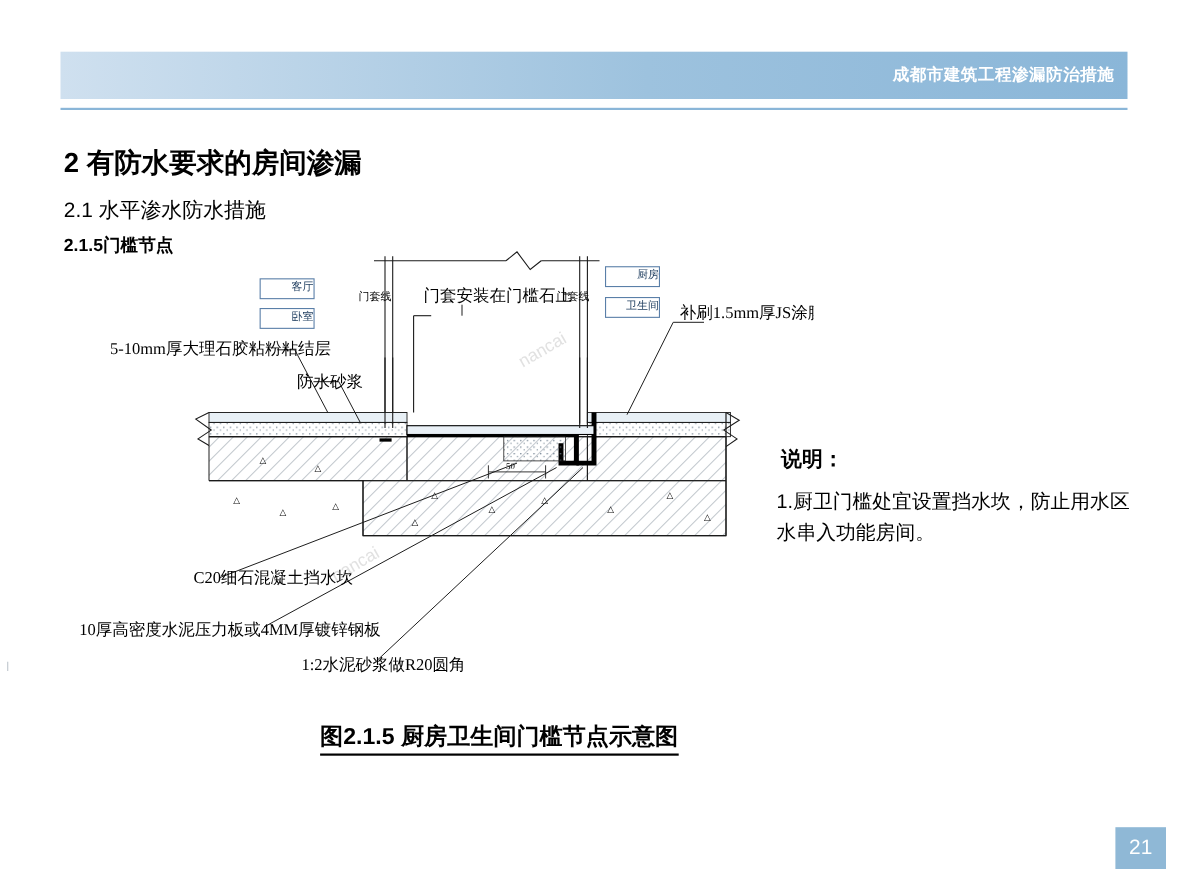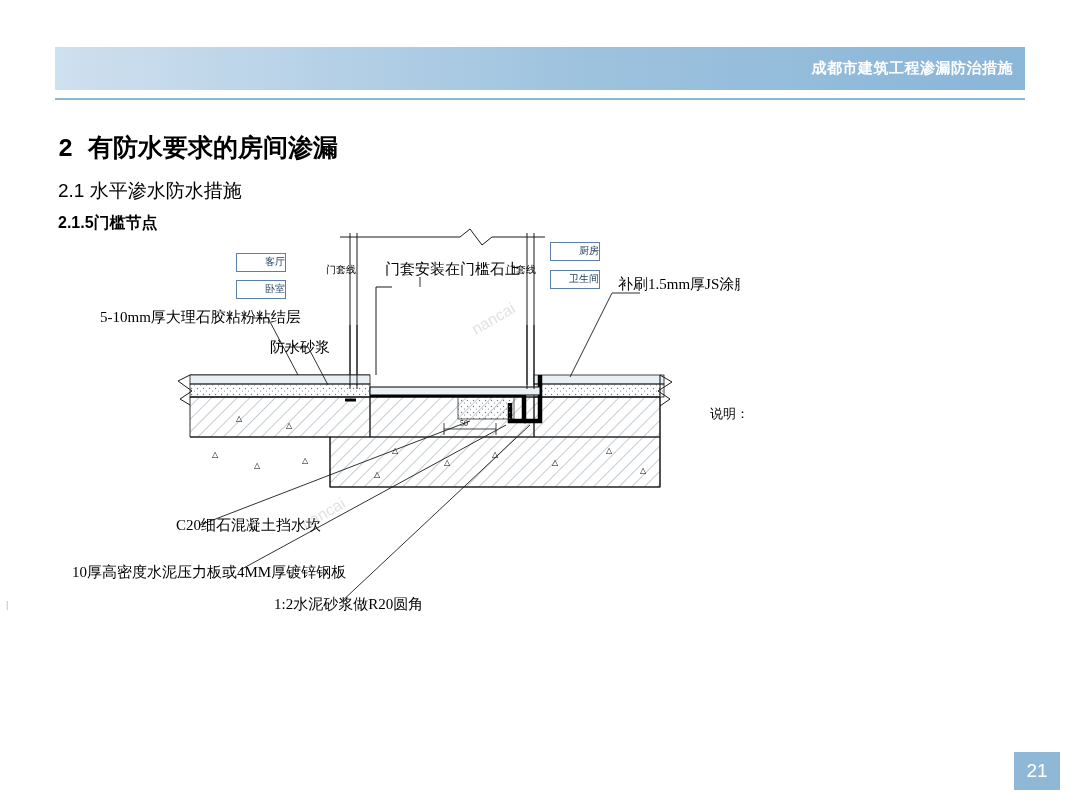--- a/index.html
+++ b/index.html
@@ -49,21 +49,20 @@
     background: #8ab6d8;
   }
   
   .h1 {
     position: absolute;
     left: 58px;
     top: 131px;
     font-size: 25px;
     font-weight: bold;
     color: #000000;
-    font-family: Liberation Mono, monospace;
   }
   .h2 {
     position: absolute;
     left: 58px;
     top: 178px;
     font-size: 19px;
     font-weight: normal;
     color: #000000;
   }
   .h3 {
@@ -72,22 +71,22 @@
     top: 213px;
     font-size: 16px;
     font-weight: bold;
     color: #000000;
   }
   
   .note-title {
     position: absolute;
     left: 710px;
     top: 405px;
-    font-size: 13px;
-    font-weight: normal;
+    font-size: 19px;
+    font-weight: bold;
     color: #000000;
   }
   .note-line {
     position: absolute;
     left: 706px;
     font-size: 18px;
     color: #000000;
     line-height: 1.55;
     width: 330px;
   }
@@ -181,21 +180,23 @@
   <div class="header-band">
     <div class="header-title">成都市建筑工程渗漏防治措施</div>
   </div>
   <div class="header-rule"></div>
 
   <div class="h1">2 有防水要求的房间渗漏</div>
   <div class="h2">2.1 水平渗水防水措施</div>
   <div class="h3">2.1.5门槛节点</div>
 
   <div class="note-title">说明：</div>
-
+  <div class="note-line note-l1">1.厨卫门槛处宜设置挡水坎，防止用水区水串入功能房间。</div>
+
+  <div class="fig-caption">图2.1.5 厨房卫生间门槛节点示意图</div>
 
   <div class="page-badge">21</div>
 
   <div class="edge-mark">|</div>
 
   <div class="diagram">
     <svg width="700" height="420" viewBox="0 0 700 420" xmlns="http://www.w3.org/2000/svg">
       <defs>
 
         <pattern id="hatchDiag" width="9" height="9" patternUnits="userSpaceOnUse" patternTransform="rotate(45)">

